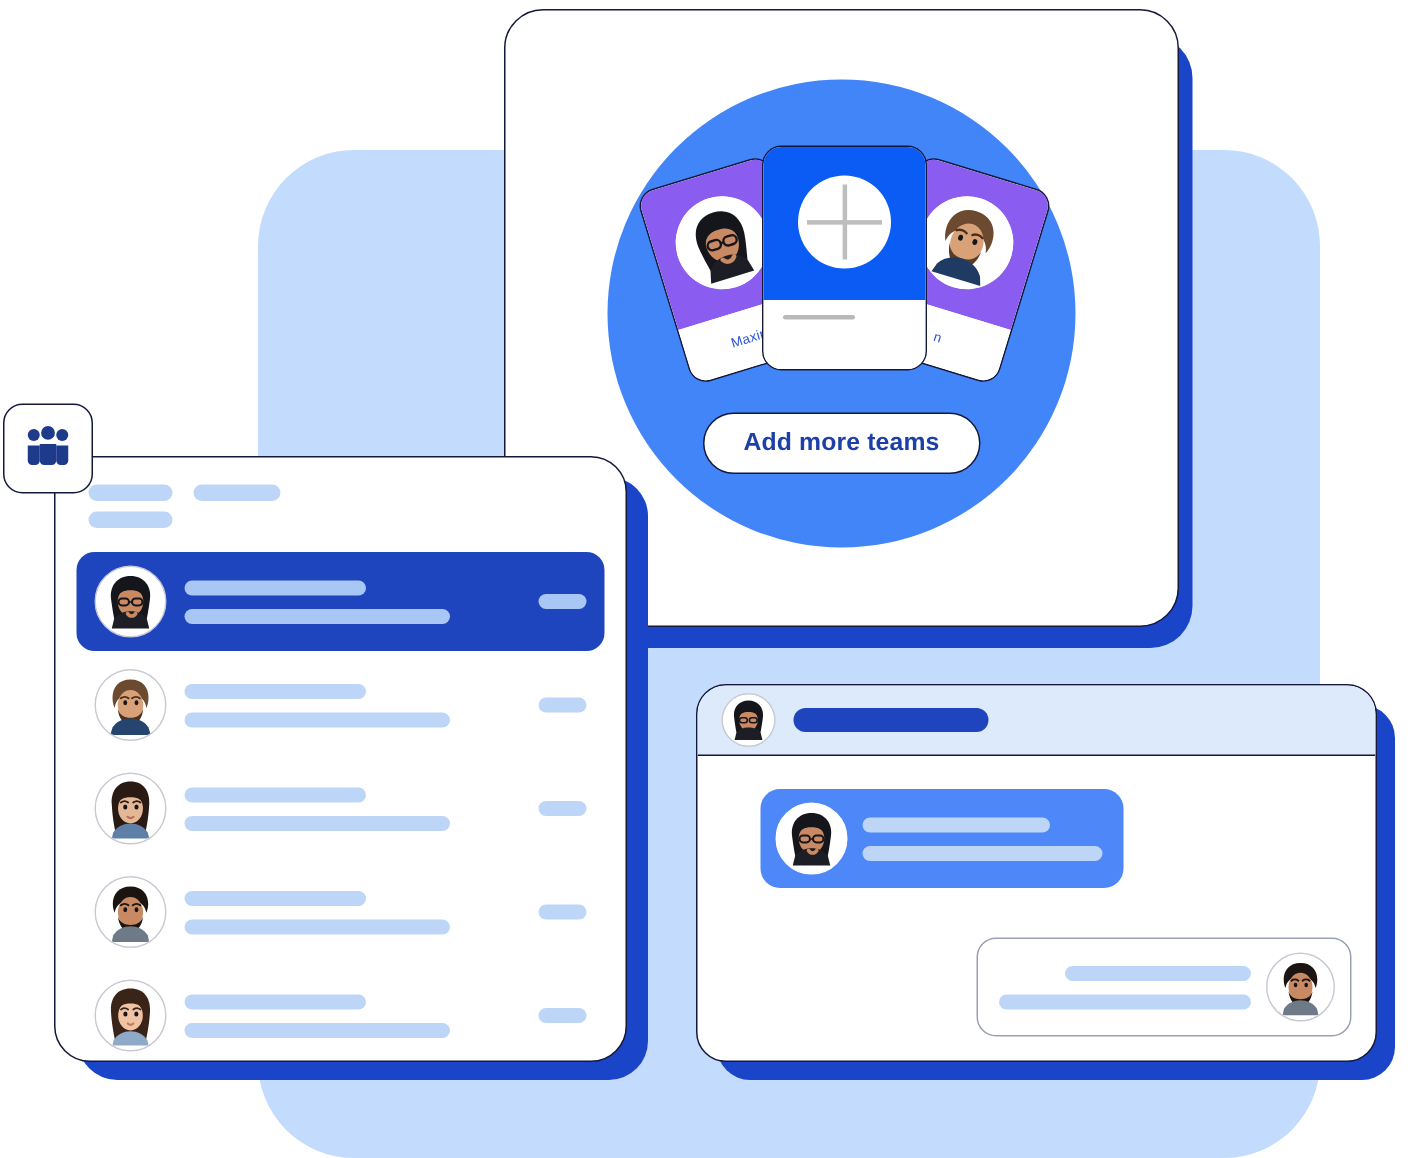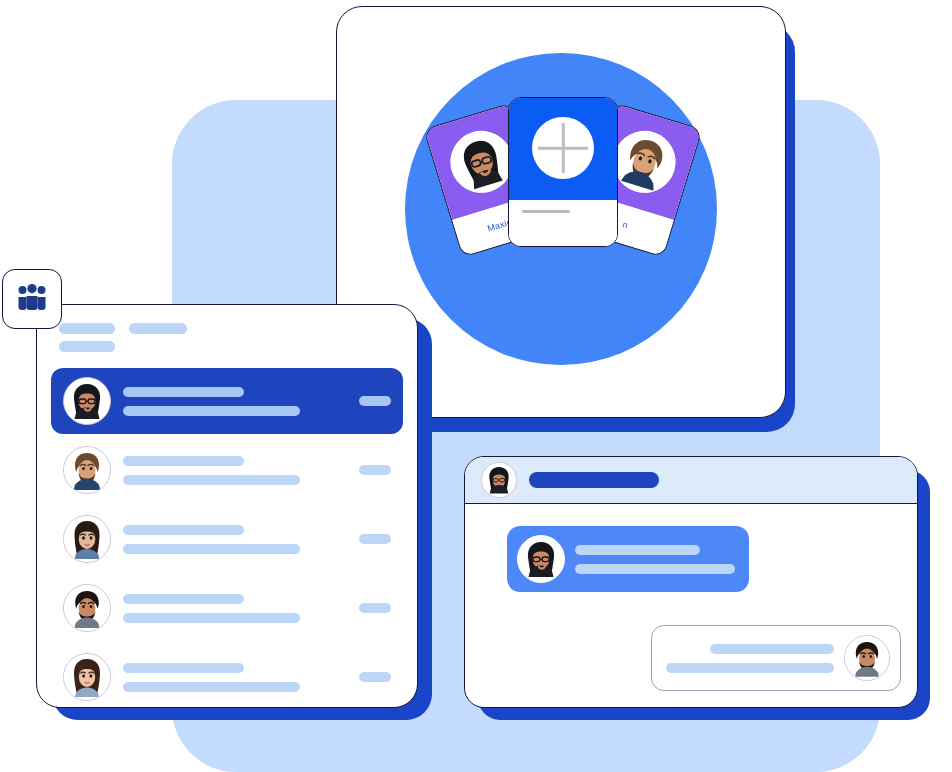--- a/index.html
+++ b/index.html
@@ -411,20 +411,21 @@
         <div class="photo-area">
           <div class="plus-disc"></div>
         </div>
         <div class="name-area">
           <div class="center-line"></div>
         </div>
       </div>
 
     </div>
 
+    <div class="add-btn">Add more teams</div>
   </div>
 
   <div class="teams-badge">
     <span>
       <svg width="32" height="26" viewBox="0 0 32 26">
         <circle cx="6.5" cy="6" r="4" fill="#1E3A8A"></circle>
         <circle cx="16" cy="4.6" r="4.6" fill="#1E3A8A"></circle>
         <circle cx="25.5" cy="6" r="4" fill="#1E3A8A"></circle>
         <path d="M2.5 13h8v10a3 3 0 0 1-3 3H5.5a3 3 0 0 1-3-3z" fill="#1E3A8A"></path>
         <path d="M21.5 13h8v10a3 3 0 0 1-3 3h-2a3 3 0 0 1-3-3z" fill="#1E3A8A"></path>

